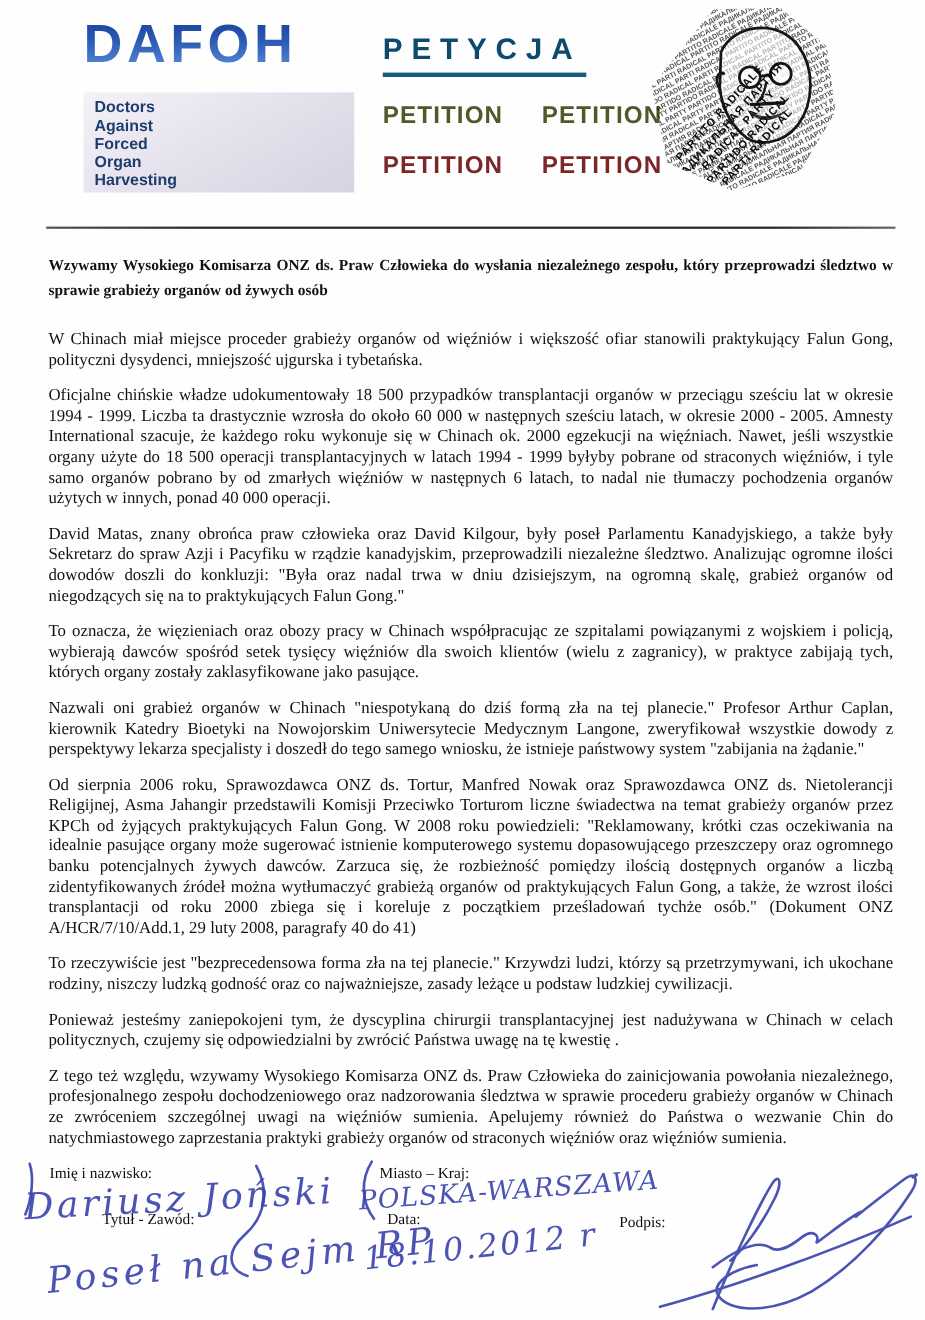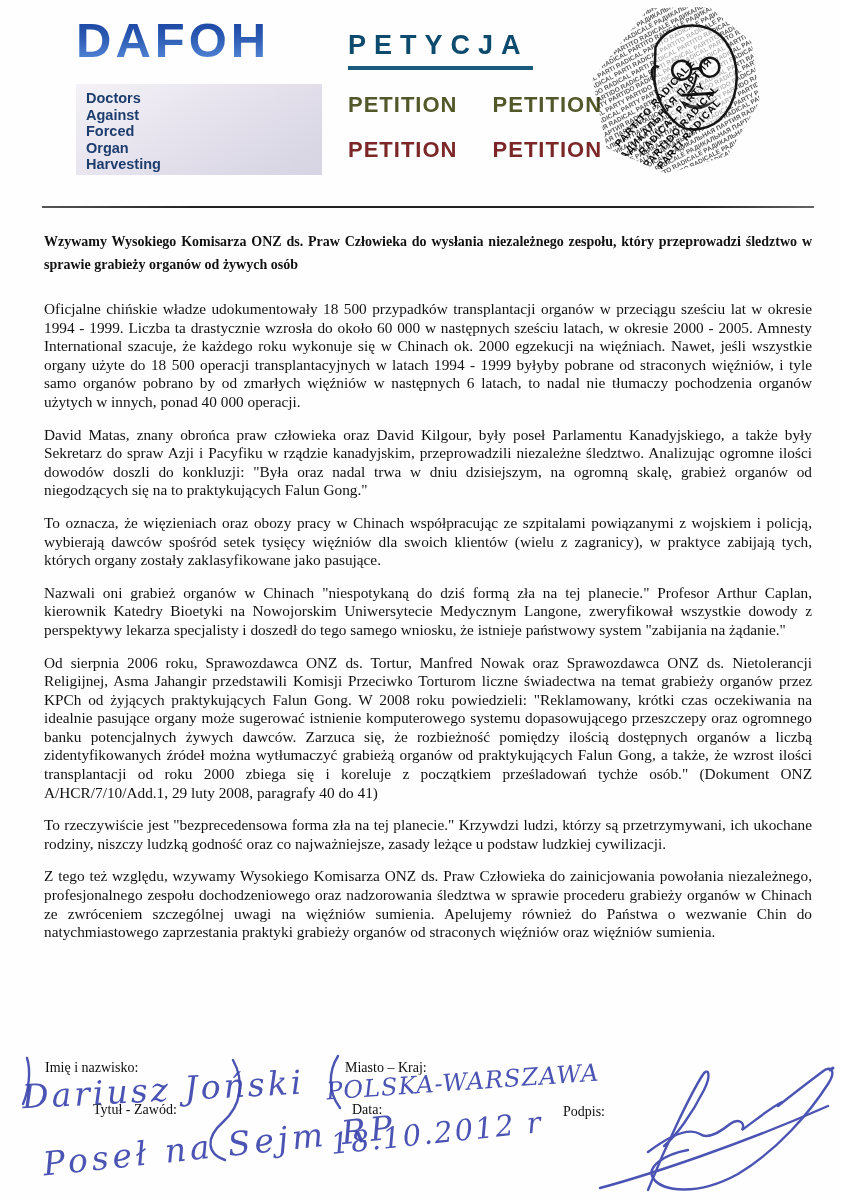--- a/index.html
+++ b/index.html
@@ -110,26 +110,28 @@
         <div>PARTIDO RADICAL</div>
         <div>PARTI RADICAL</div>
       </div>
     </div>
   </div>
 
   <div class="rule"></div>
 
   <div class="content">
     <h1 class="doc-title">Wzywamy Wysokiego Komisarza ONZ ds. Praw Człowieka do wysłania niezależnego zespołu, który przeprowadzi śledztwo w sprawie grabieży organów od żywych osób</h1>
+    <p>W Chinach miał miejsce proceder grabieży organów od więźniów i większość ofiar stanowili praktykujący Falun Gong, polityczni dysydenci, mniejszość ujgurska i tybetańska.</p>
     <p>Oficjalne chińskie władze udokumentowały 18 500 przypadków transplantacji organów w przeciągu sześciu lat w okresie 1994 - 1999. Liczba ta drastycznie wzrosła do około 60 000 w następnych sześciu latach, w okresie 2000 - 2005. Amnesty International szacuje, że każdego roku wykonuje się w Chinach ok. 2000 egzekucji na więźniach. Nawet, jeśli wszystkie organy użyte do 18 500 operacji transplantacyjnych w latach 1994 - 1999 byłyby pobrane od straconych więźniów, i tyle samo organów pobrano by od zmarłych więźniów w następnych 6 latach, to nadal nie tłumaczy pochodzenia organów użytych w innych, ponad 40 000 operacji.</p>
     <p>David Matas, znany obrońca praw człowieka oraz David Kilgour, były poseł Parlamentu Kanadyjskiego, a także były Sekretarz do spraw Azji i Pacyfiku w rządzie kanadyjskim, przeprowadzili niezależne śledztwo.  Analizując ogromne ilości dowodów doszli do konkluzji: "Była oraz nadal trwa w dniu dzisiejszym, na ogromną skalę, grabież organów od niegodzących się na to praktykujących Falun Gong."</p>
     <p>To oznacza, że więzieniach oraz obozy pracy w Chinach współpracując ze szpitalami powiązanymi z wojskiem i policją, wybierają dawców spośród setek tysięcy więźniów dla swoich klientów (wielu z zagranicy), w praktyce zabijają tych, których organy zostały zaklasyfikowane jako pasujące.</p>
     <p>Nazwali oni grabież organów w Chinach "niespotykaną do dziś formą zła na tej planecie." Profesor Arthur Caplan, kierownik Katedry Bioetyki na Nowojorskim Uniwersytecie Medycznym Langone, zweryfikował wszystkie dowody z perspektywy lekarza specjalisty i doszedł do tego samego wniosku, że istnieje państwowy system "zabijania na żądanie."</p>
     <p>Od sierpnia 2006 roku, Sprawozdawca ONZ ds. Tortur, Manfred Nowak oraz Sprawozdawca ONZ ds. Nietolerancji Religijnej, Asma Jahangir przedstawili Komisji Przeciwko Torturom liczne świadectwa na temat grabieży organów przez KPCh od żyjących praktykujących Falun Gong. W 2008 roku powiedzieli: "Reklamowany, krótki czas oczekiwania na idealnie pasujące organy może sugerować istnienie komputerowego systemu dopasowującego przeszczepy oraz ogromnego banku potencjalnych żywych dawców. Zarzuca się, że rozbieżność pomiędzy ilością dostępnych organów a liczbą zidentyfikowanych źródeł można wytłumaczyć grabieżą organów od praktykujących Falun Gong, a także, że wzrost ilości transplantacji od roku 2000 zbiega się i koreluje z początkiem prześladowań tychże osób." (Dokument ONZ A/HCR/7/10/Add.1, 29 luty 2008, paragrafy 40 do 41)</p>
     <p>To rzeczywiście jest "bezprecedensowa forma zła na tej planecie." Krzywdzi ludzi, którzy są przetrzymywani, ich ukochane rodziny, niszczy ludzką godność oraz co najważniejsze, zasady leżące u podstaw ludzkiej cywilizacji.</p>
+    <p>Ponieważ jesteśmy zaniepokojeni tym, że dyscyplina chirurgii transplantacyjnej jest nadużywana w Chinach w celach politycznych, czujemy się odpowiedzialni by zwrócić Państwa uwagę na tę kwestię .</p>
     <p>Z tego też względu, wzywamy Wysokiego Komisarza ONZ ds. Praw Człowieka do zainicjowania powołania niezależnego, profesjonalnego zespołu dochodzeniowego oraz nadzorowania śledztwa w sprawie procederu grabieży organów w Chinach ze zwróceniem szczególnej uwagi na więźniów sumienia. Apelujemy również do Państwa o wezwanie Chin do natychmiastowego zaprzestania praktyki grabieży organów od straconych więźniów oraz więźniów sumienia.</p>
   </div>
 
   <div class="flabel lbl-name">Imię i nazwisko:</div>
   <div class="flabel lbl-title">Tytuł - Zawód:</div>
   <div class="flabel lbl-city">Miasto – Kraj:</div>
   <div class="flabel lbl-date">Data:</div>
   <div class="flabel lbl-sign">Podpis:</div>
 
   <div class="hand hand-name">Dariusz Joński</div>

